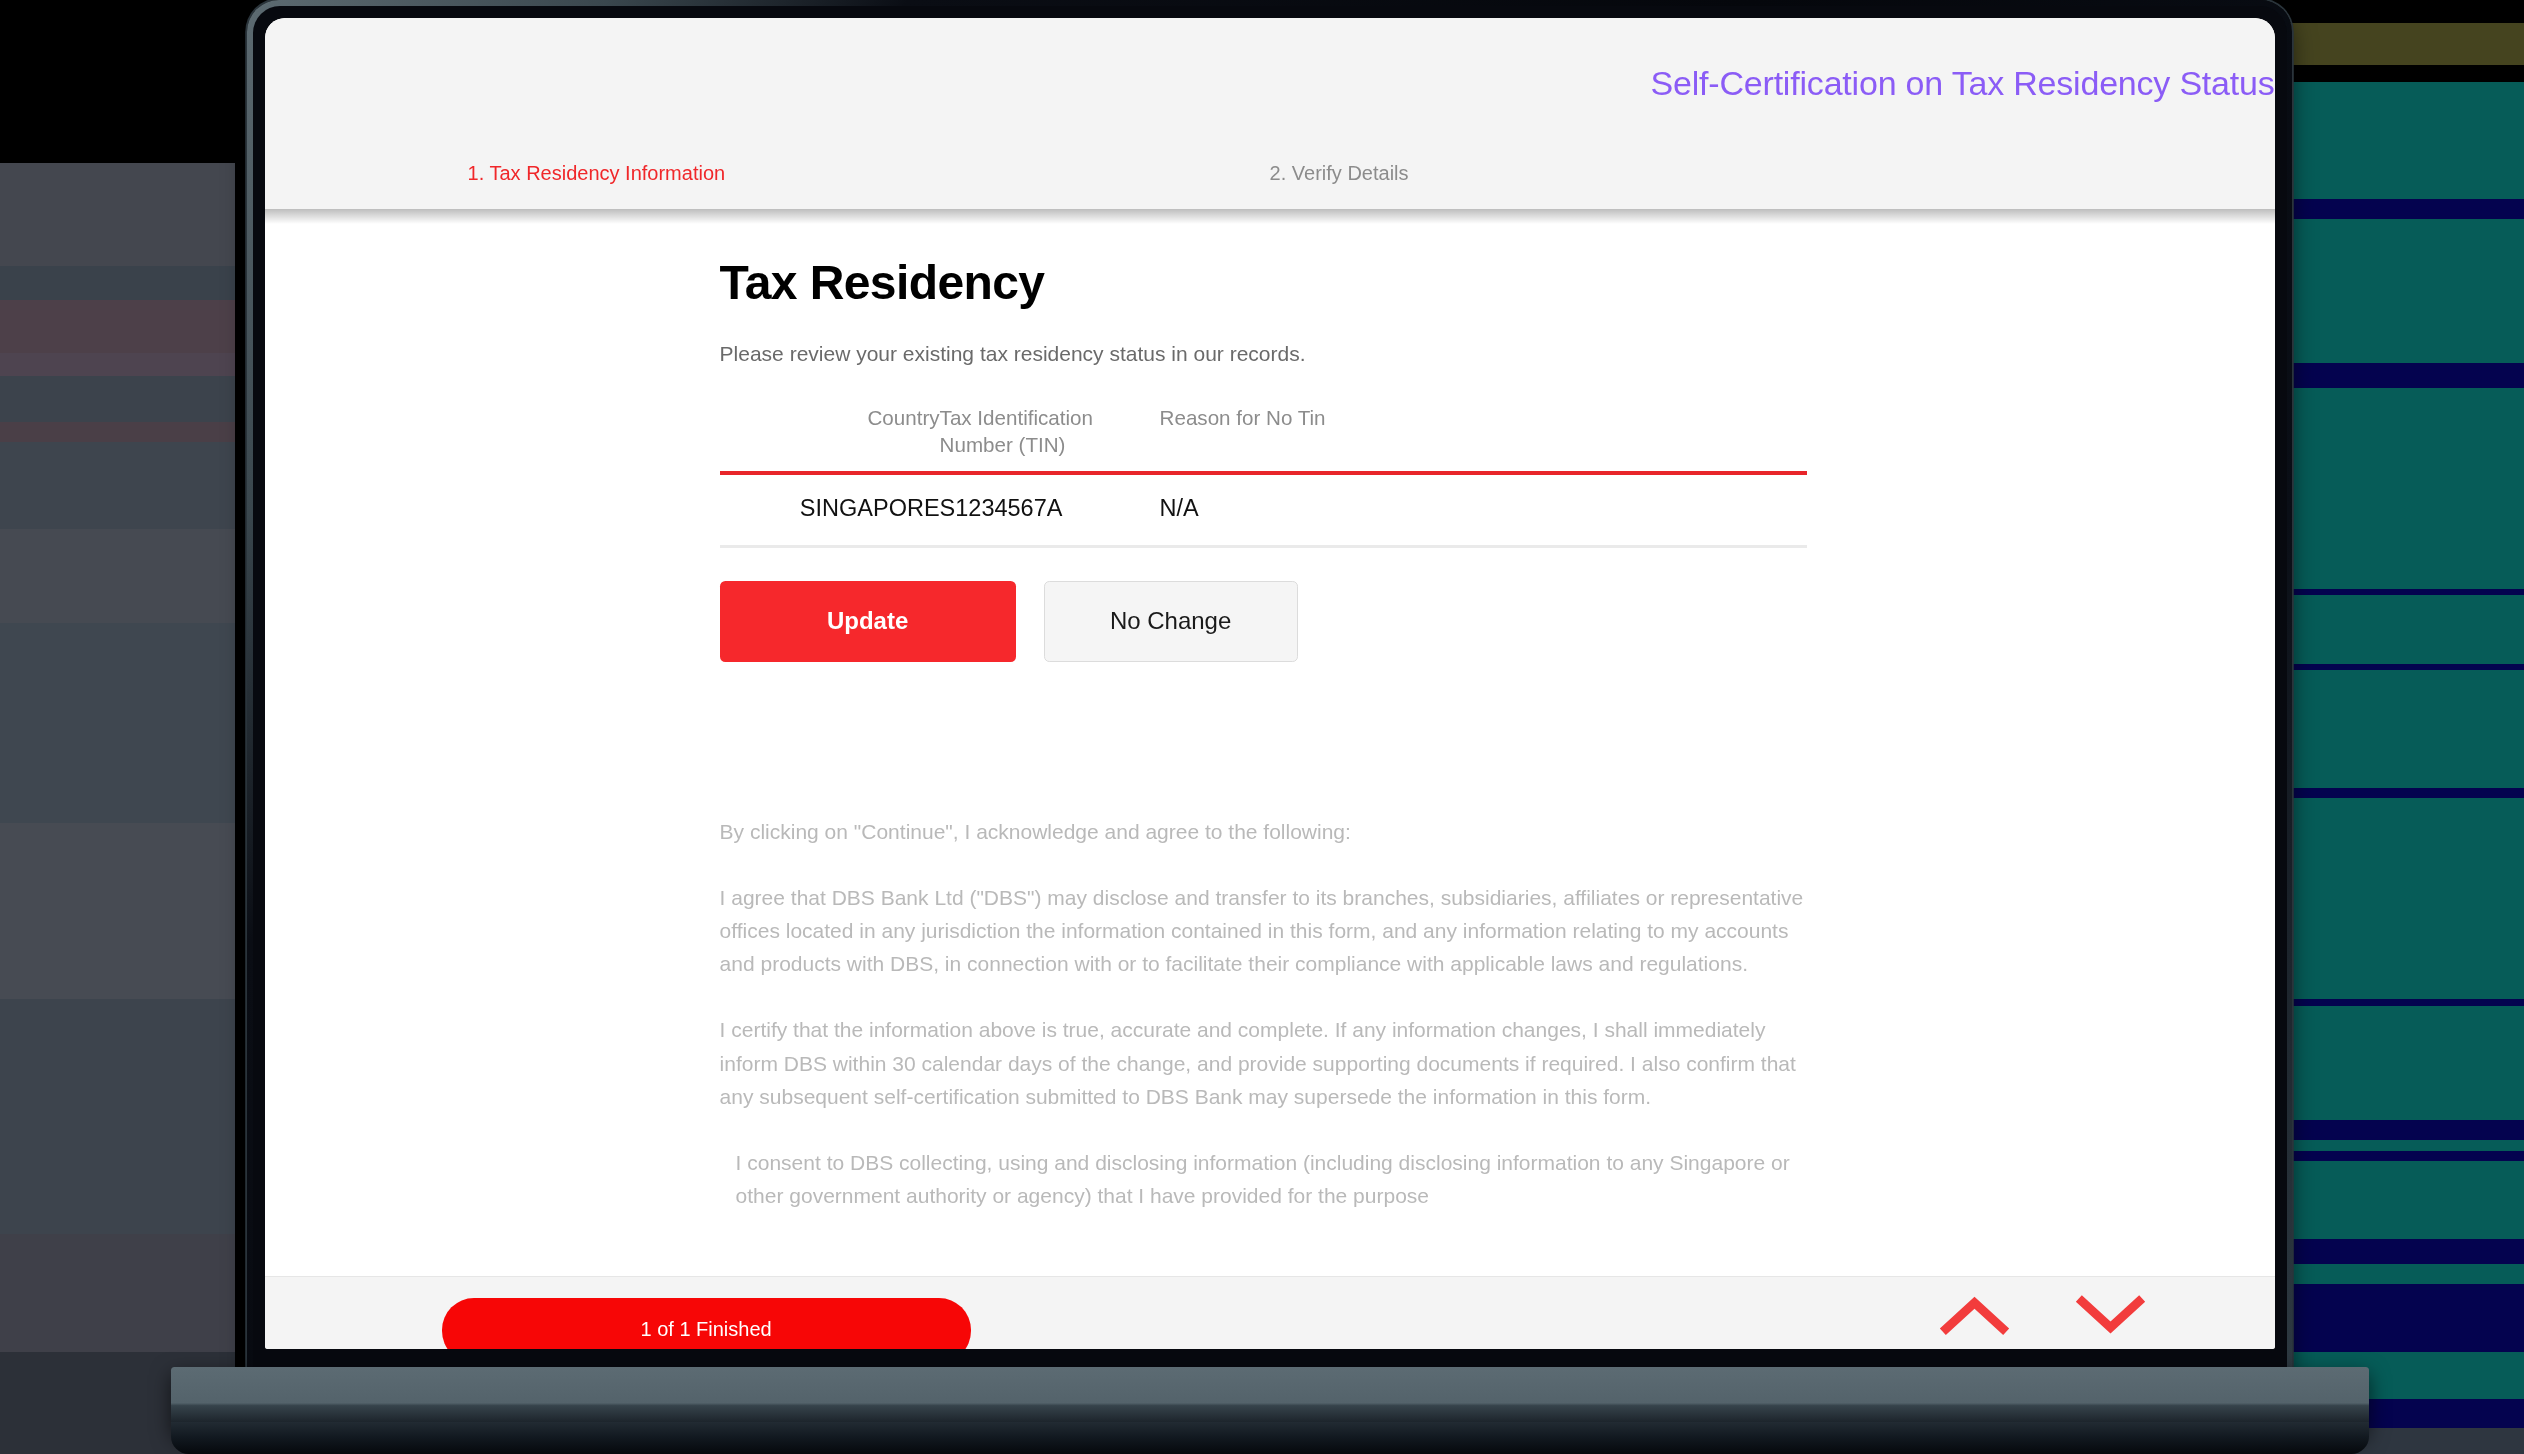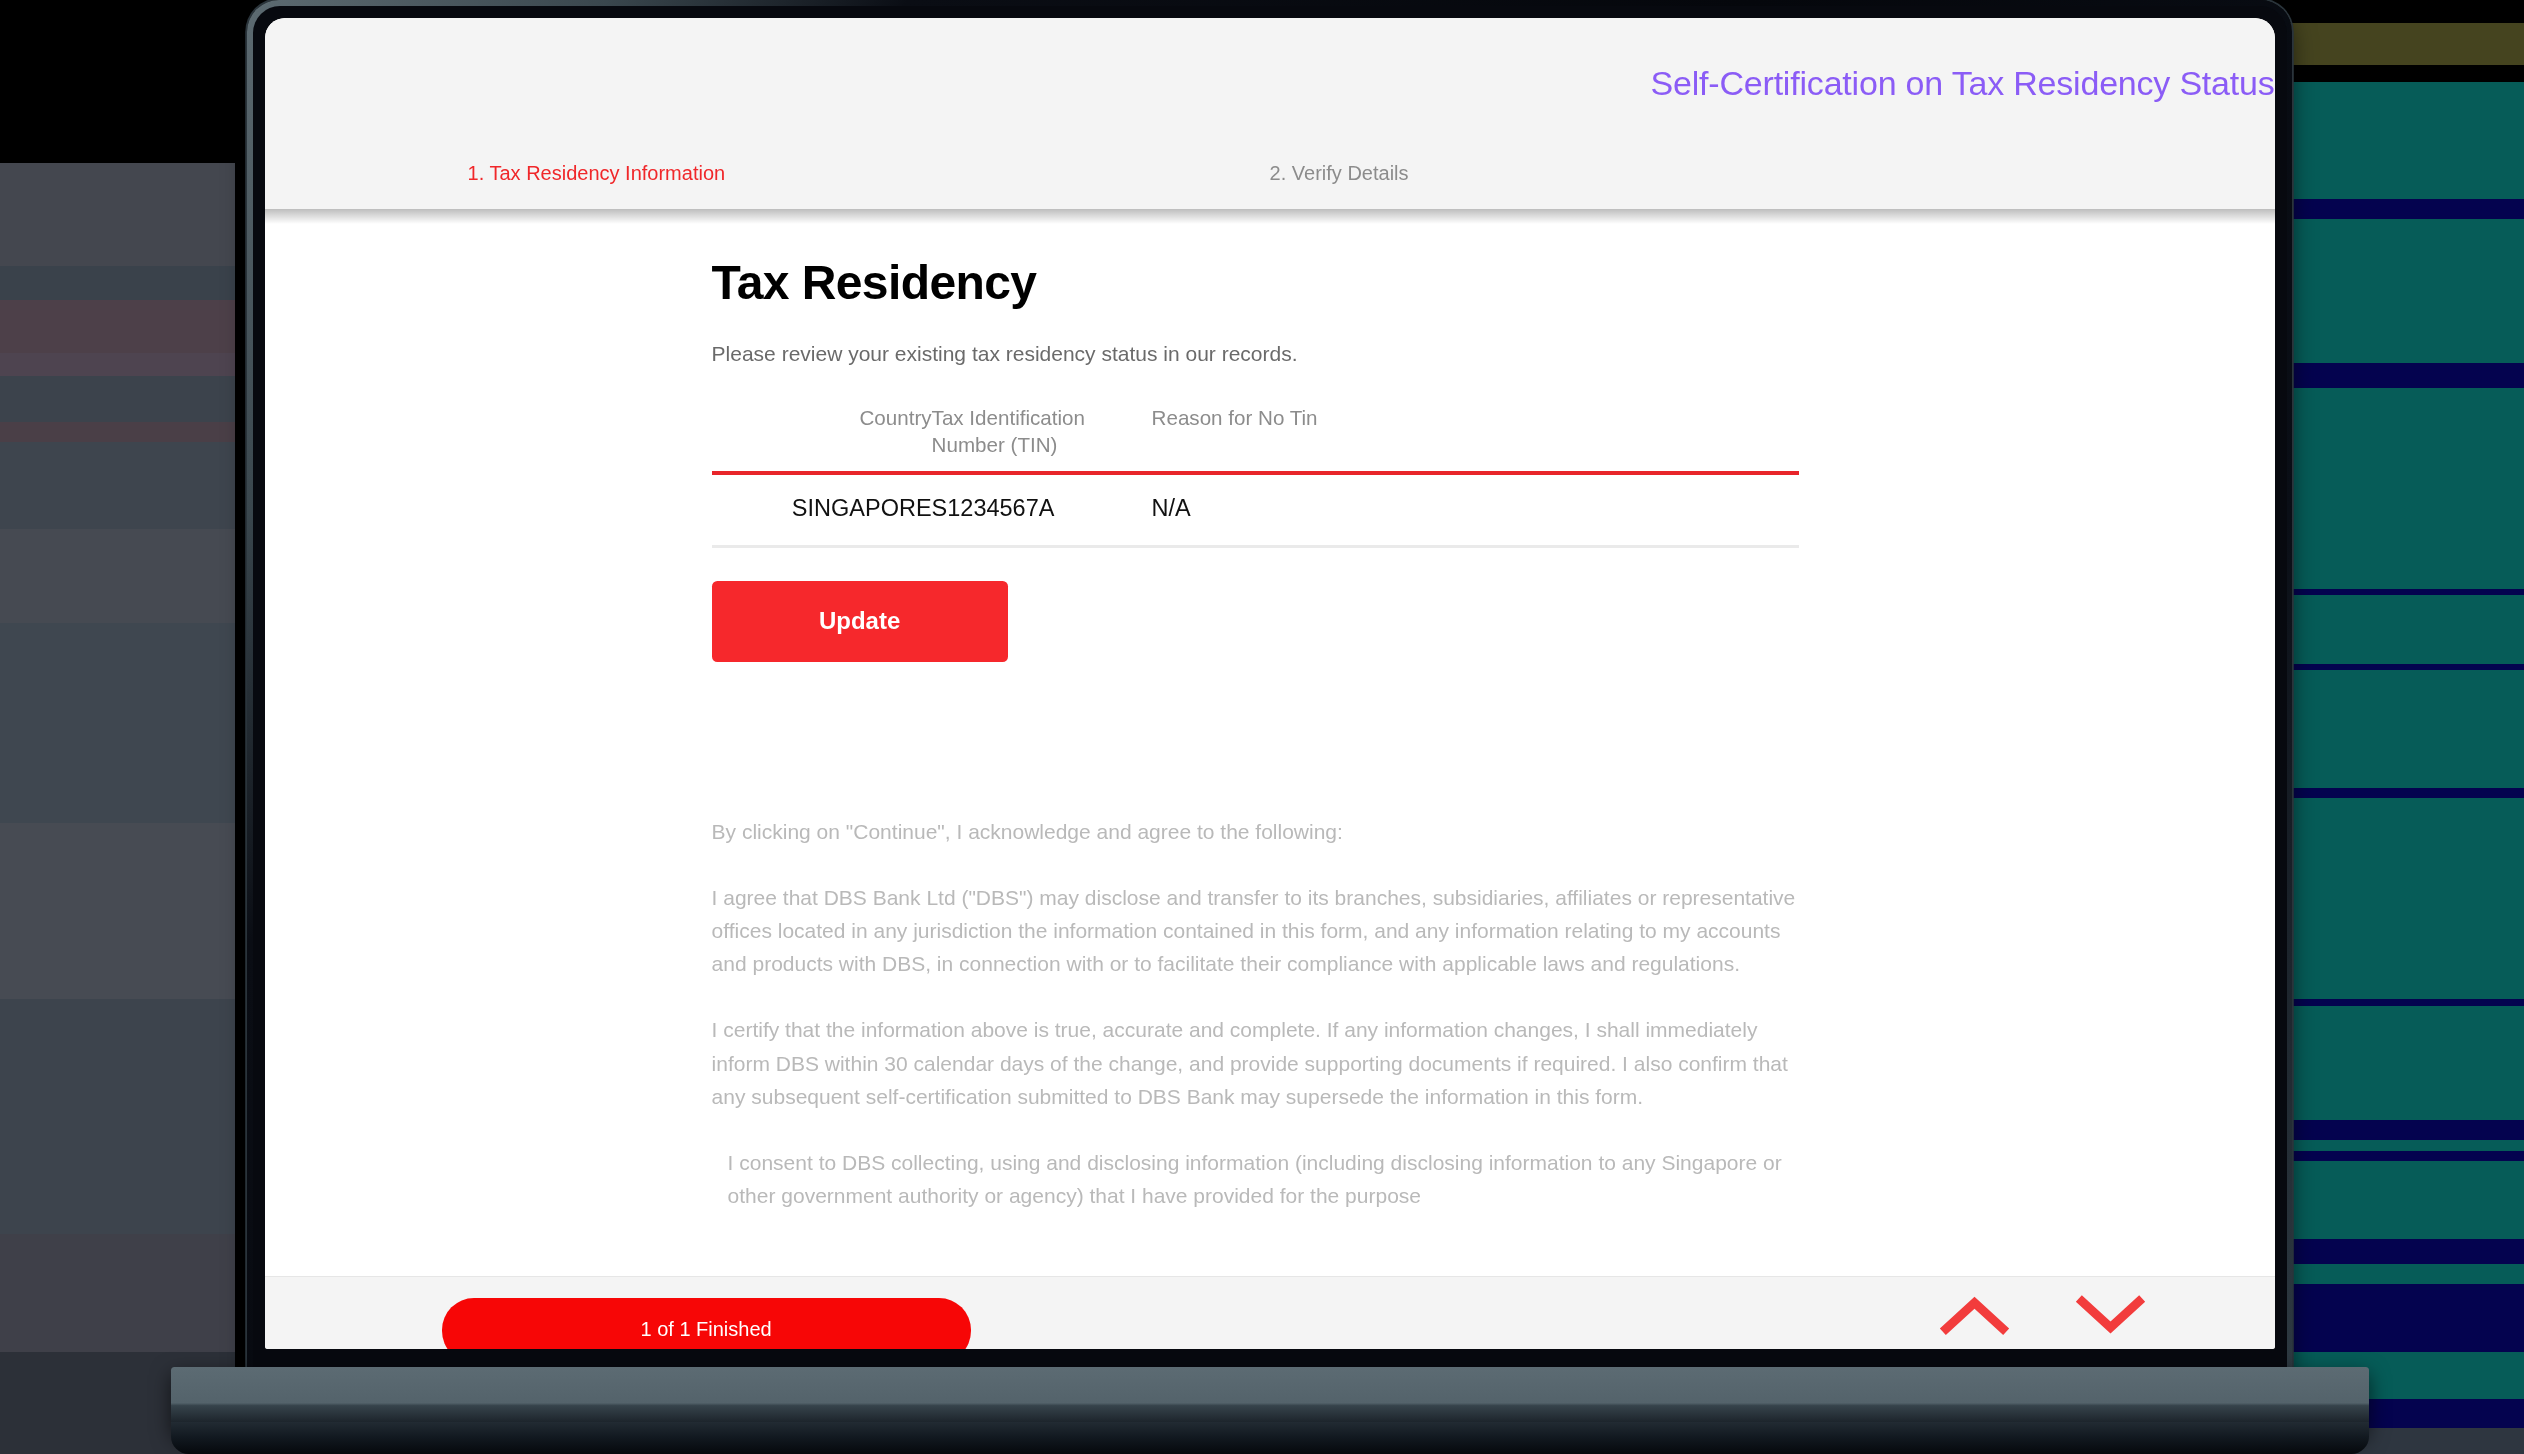--- a/index.html
+++ b/index.html
@@ -198,20 +198,21 @@
 
   
   .content {
     position: absolute;
     left: 0;
     top: 191px;
     width: 2010px;
     height: 1067px;
     background: #ffffff;
     overflow: hidden;
+    padding-left: 8px;
   }
   .content-inner {
     padding: 46px 0 0 447px;
   }
   .page-title {
     font-size: 48px;
     font-weight: bold;
     color: #000000;
     letter-spacing: -0.6px;
   }
@@ -386,20 +387,21 @@
           <div class="trow">
             <div class="td col-country">SINGAPORE</div>
             <div class="td col-tin">S1234567A</div>
             <div class="td col-reason">N/A</div>
           </div>
           <div class="trow-rule"></div>
         </div>
 
         <div class="btn-row">
           <button class="btn btn-primary">Update</button>
+          <button class="btn btn-secondary">No Change</button>
         </div>
 
         <div class="legal">
           <p>By clicking on "Continue", I acknowledge and agree to the following:</p>
           <p>I agree that DBS Bank Ltd ("DBS") may disclose and transfer to its branches, subsidiaries, affiliates or representative offices located in any jurisdiction the information contained in this form, and any information relating to my accounts and products with DBS, in connection with or to facilitate their compliance with applicable laws and regulations.</p>
           <p>I certify that the information above is true, accurate and complete. If any information changes, I shall immediately inform DBS within 30 calendar days of the change, and provide supporting documents if required. I also confirm that any subsequent self-certification submitted to DBS Bank may supersede the information in this form.</p>
           <p>I consent to DBS collecting, using and disclosing information (including disclosing information to any Singapore or other government authority or agency) that I have provided for the purpose</p>
         </div>
 
       </div>

